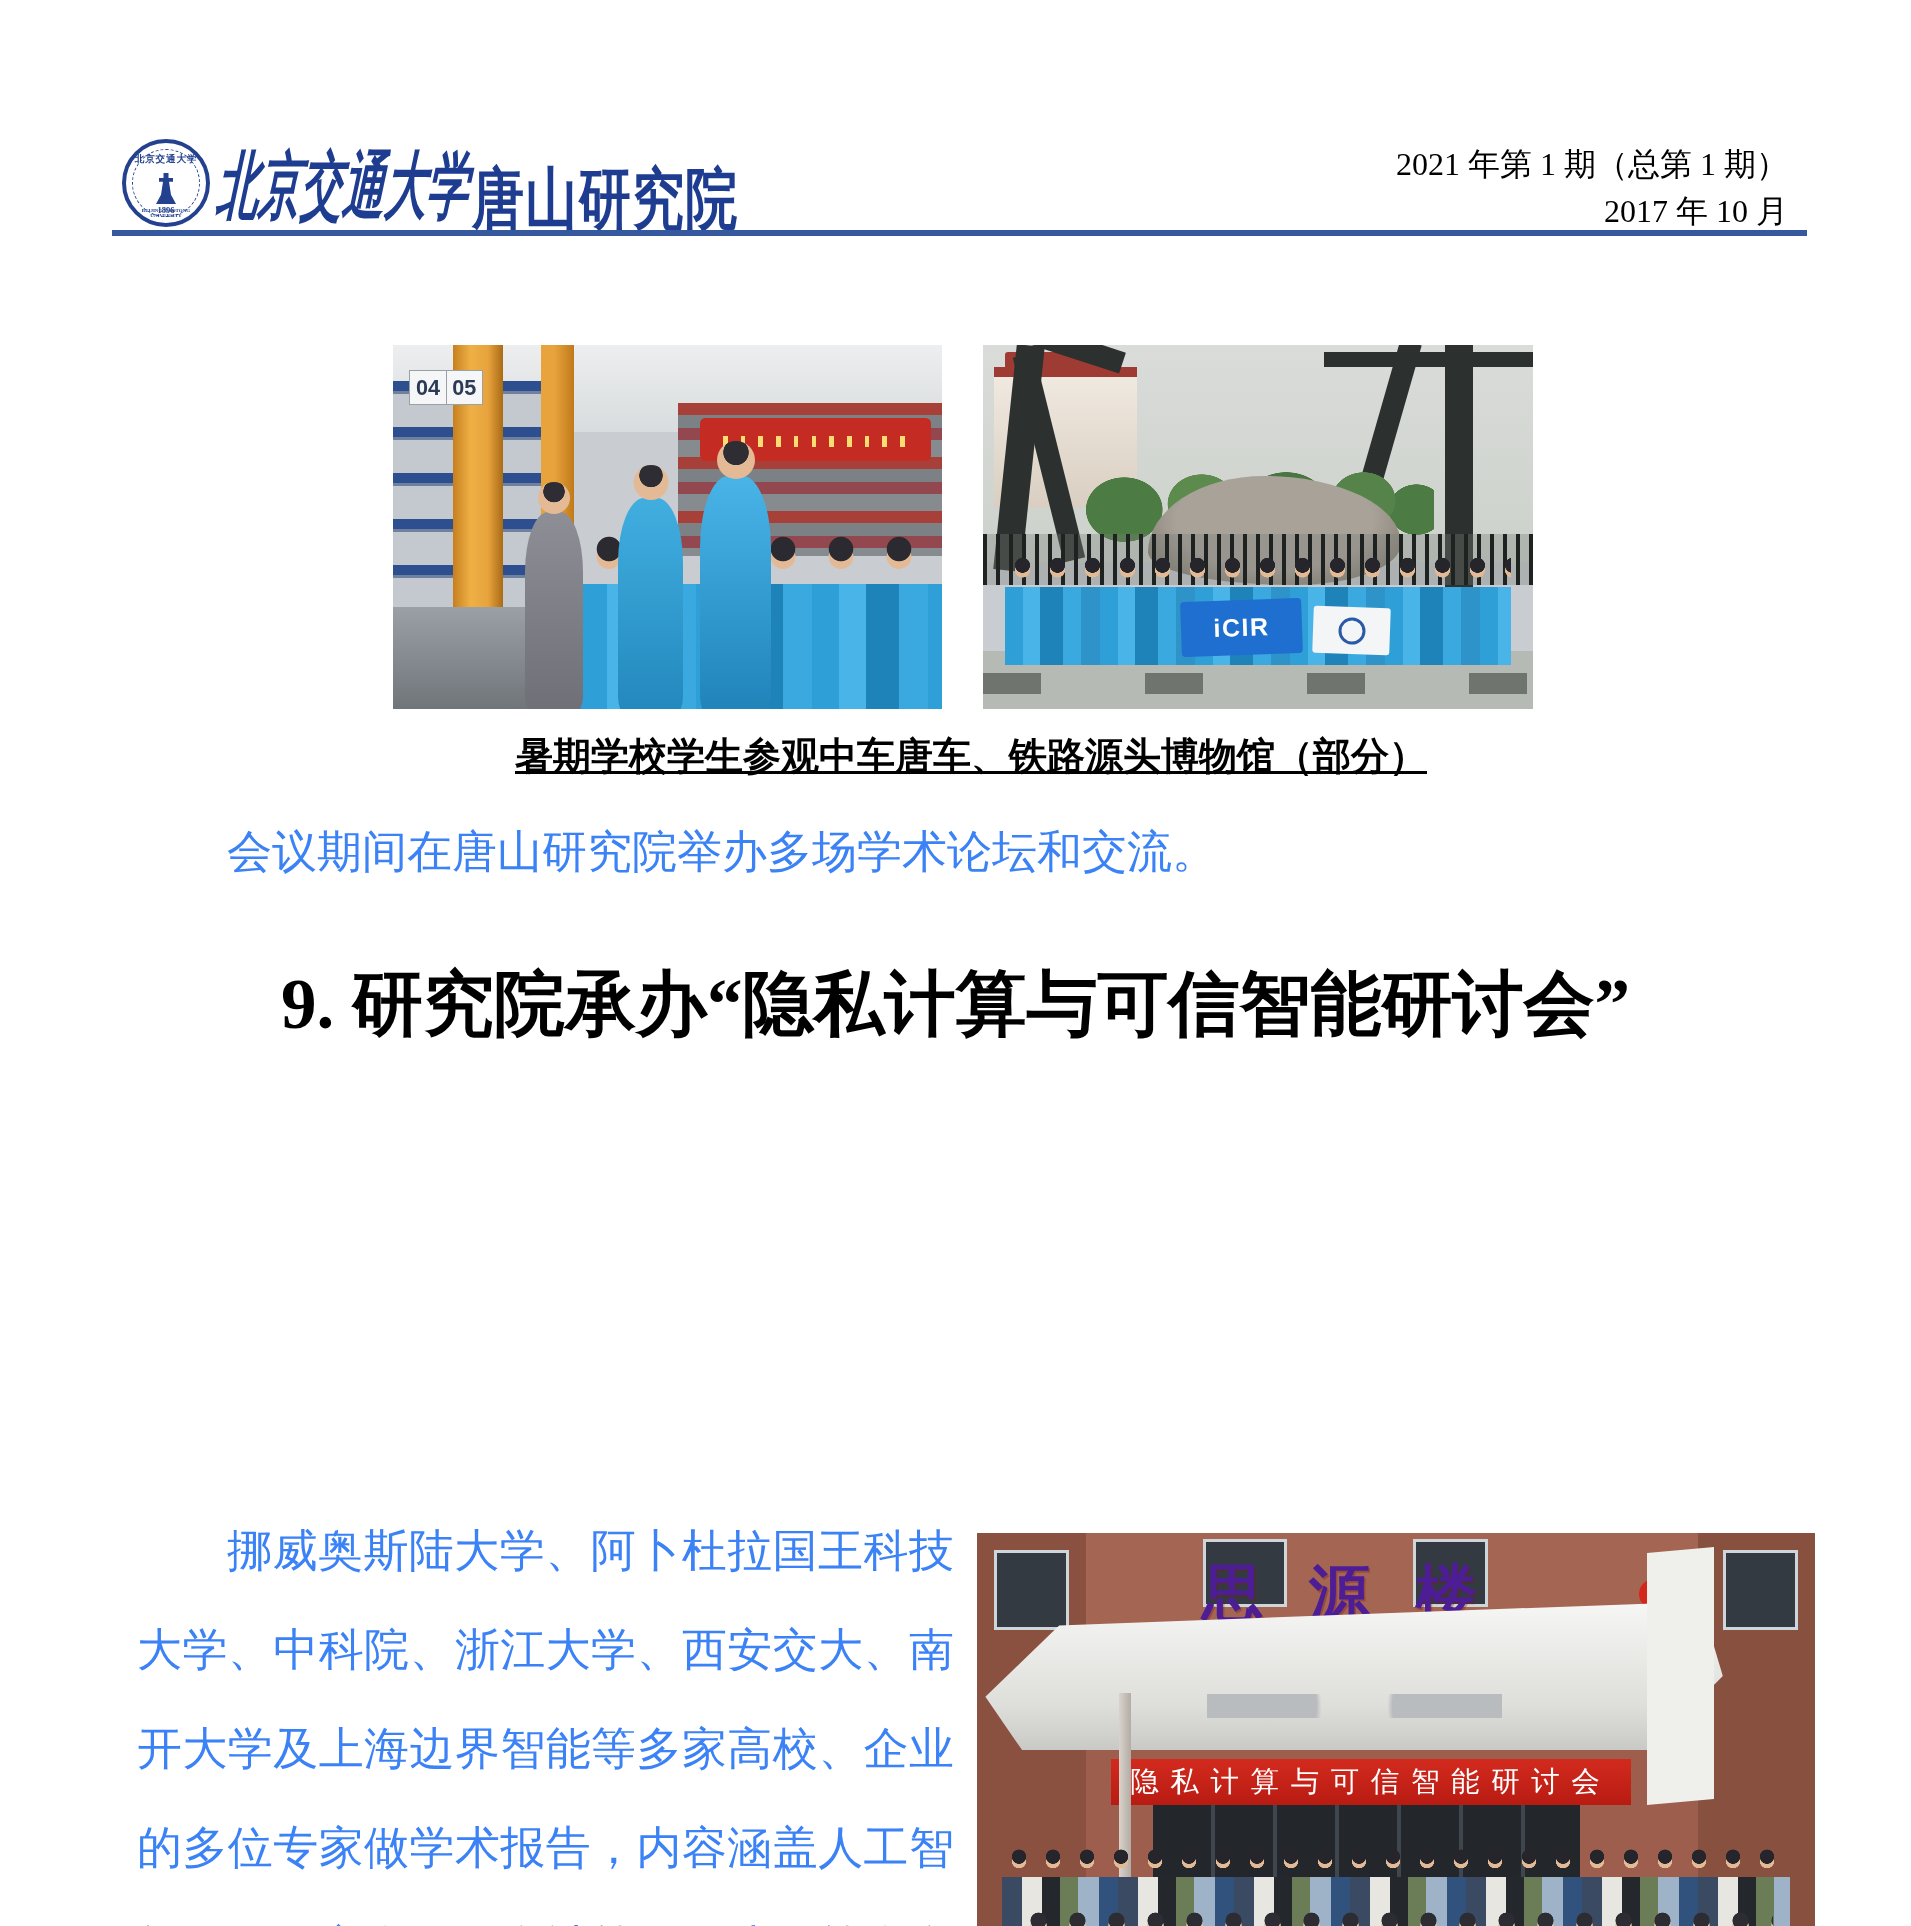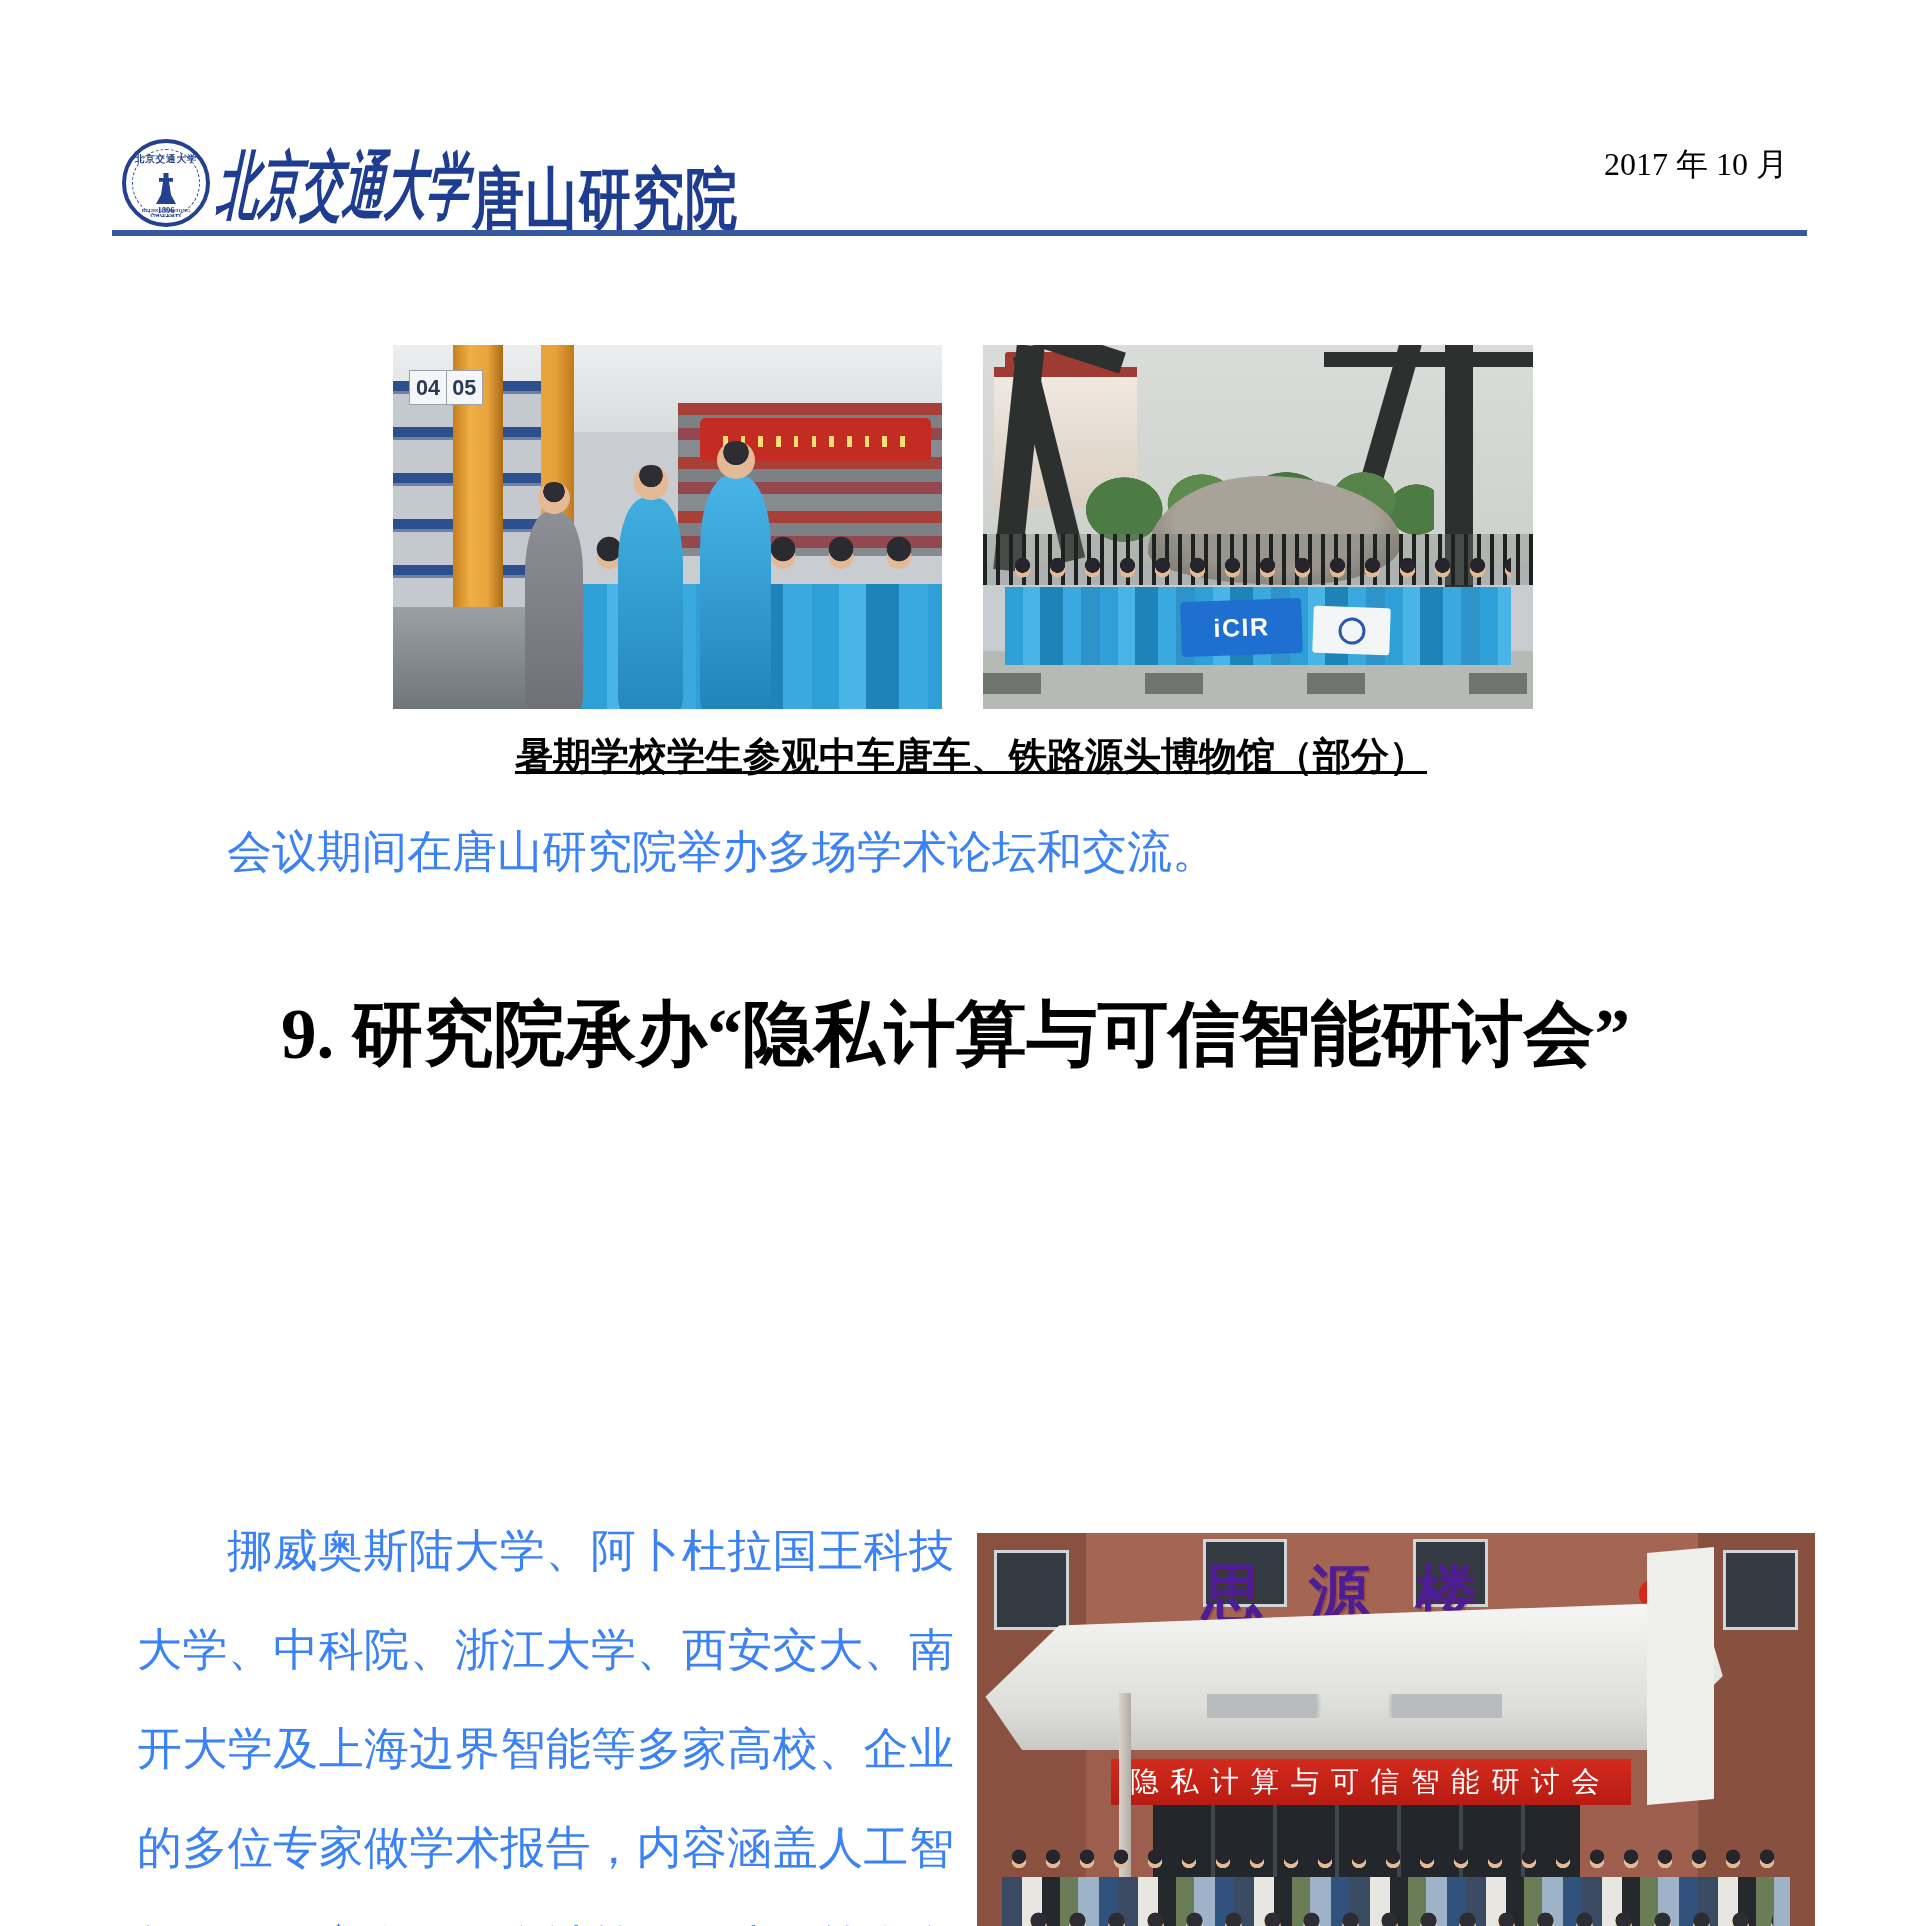--- a/index.html
+++ b/index.html
@@ -102,37 +102,38 @@
         font-size:28.5px;letter-spacing:11.6px;white-space:nowrap;}
   .p3-doors{left:21%;top:47.5%;width:51%;height:20%;
         background:repeating-linear-gradient(90deg,#23262b 0 58px,#40464e 58px 62px);}
   .p3-pipe{left:17%;top:28%;width:1.4%;height:48%;background:linear-gradient(90deg,#d9d3cc,#b3aca4);}
 
   
   .caption{position:absolute;text-align:center;font-weight:bold;color:#000;white-space:nowrap;text-decoration:underline;}
   .body-text{position:absolute;font-size:45px;line-height:99px;text-align:justify;color:#3b82f6;}
   .indent{text-indent:2em;}
   .section-heading{position:absolute;left:0;width:100%;text-align:center;font-size:71px;line-height:92px;
-        font-weight:bold;color:#000;margin-top:30px;}
+        font-weight:bold;color:#000;}
 </style>
 </head>
 <body>
 
 <div class="page">
 
   <div class="seal">
     <div class="seal-inner"></div>
     <div class="seal-top-text">北京交通大学</div>
     <div class="seal-emblem"></div>
     <div class="seal-year">1896</div>
     <div class="seal-bottom-text">BEIJING JIAOTONG UNIVERSITY</div>
   </div>
   <div class="brand-cn">北京交通大学</div>
   <div class="brand-sub">唐山研究院</div>
   <div class="issue">
+    <div>2021 年第 1 期（总第 1 期）</div>
     <div>2017 年 10 月</div>
   </div>
   <div class="header-rule"></div>
 
   <div class="photo" style="left:385px;top:345px;width:549px;height:364px;">
     <div class="abs p1-ceiling"></div>
     <div class="abs p1-rackblue"></div>
     <div class="abs p1-col1"></div>
     <div class="abs p1-col2"></div>
     <div class="abs p1-rackred"></div>

